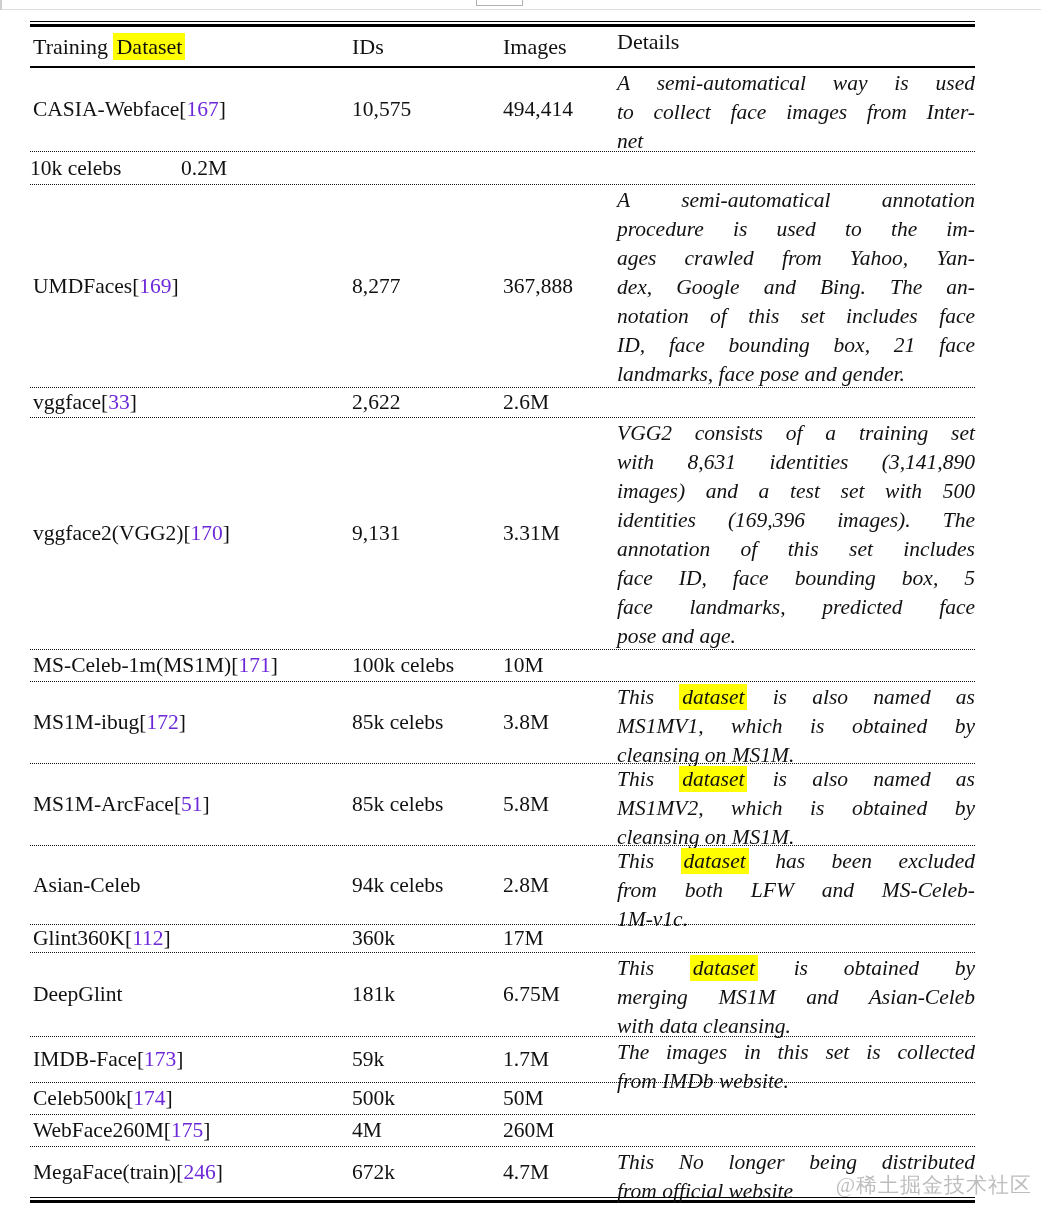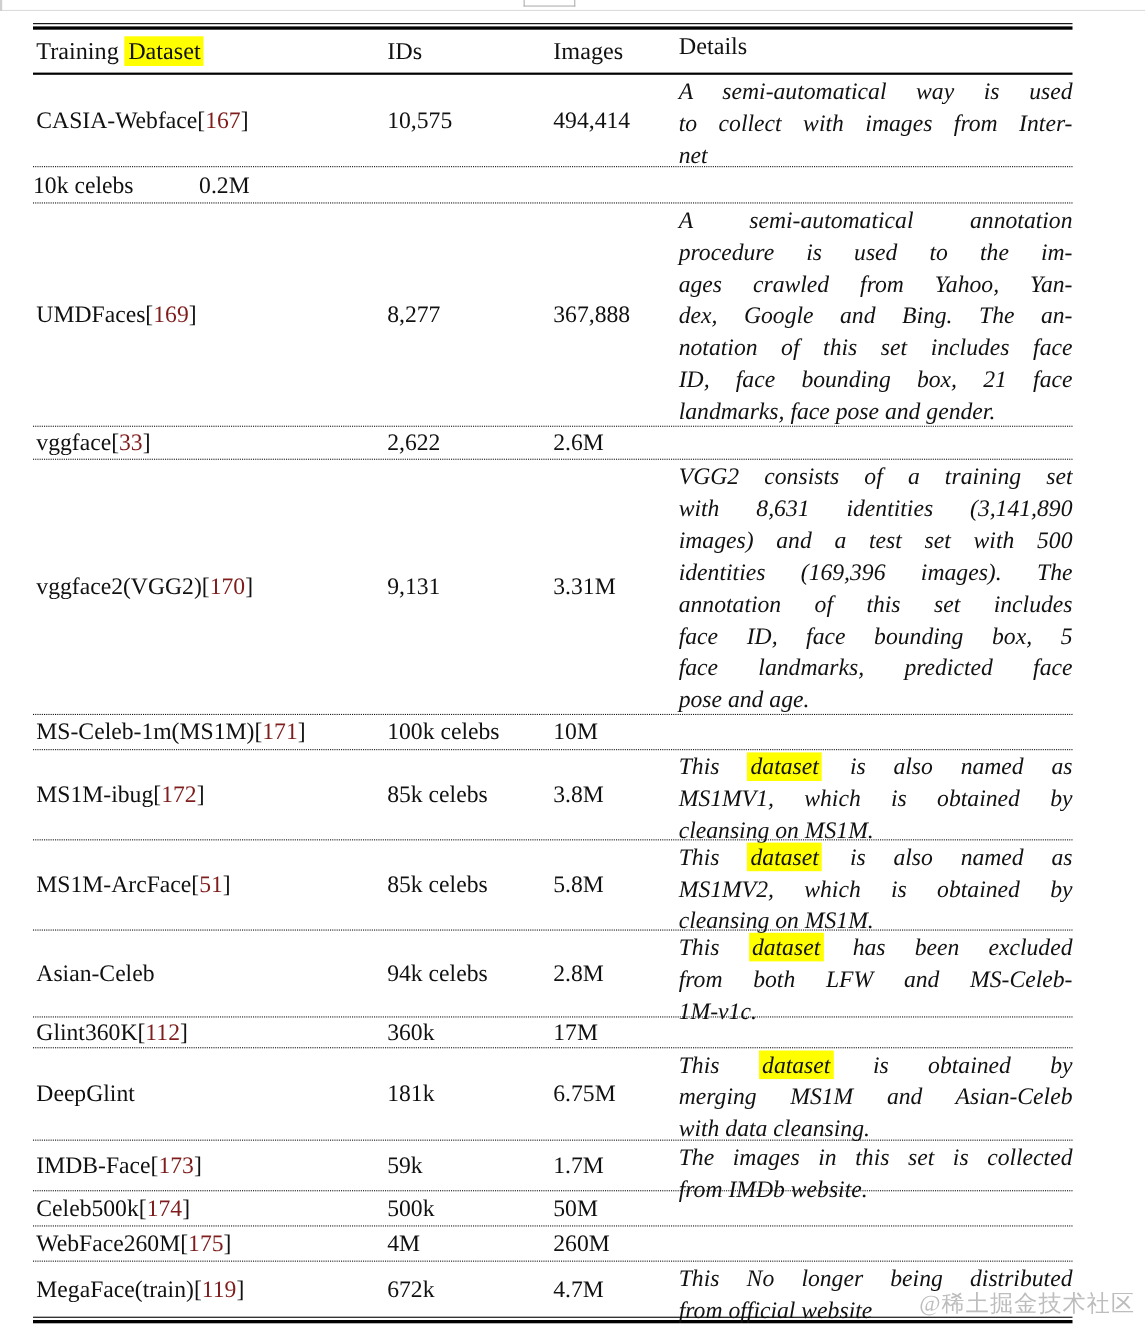--- a/index.html
+++ b/index.html
@@ -61,21 +61,21 @@
     font-size:21.5px; line-height:29px;
     text-align:justify; text-align-last:justify;
     white-space:normal;
     font-style:italic;
   }
   .dline.lastline { text-align-last:left; }
   mark.hl {
     background:#ffff00; color:#111;
     padding:1px 3px;
   }
-  .cite { color:#7f1d1d; }
+  .cite { color:#6d28d9; }
   .bracket { color:#111; }
   .watermark {
     position:absolute; right:9px; bottom:11px;
     font-size:21px; color:#bdbdbd;
     font-family:Liberation Serif, serif;
     letter-spacing:1px;
   }
 </style>
 </head>
 <body>
@@ -99,21 +99,21 @@
         <div class="hcell c4">Details</div>
       </div>
 
     <div id="rows">
         <div class="row" style="height: 84px;">
           <div class="cell c1">CASIA-Webface<span class="bracket">[</span><span class="cite">167</span><span class="bracket">]</span></div>
           <div class="cell c2">10,575</div>
           <div class="cell c3">494,414</div>
           <div class="cell c4">
             <div class="dline">A semi-automatical way is used</div>
-            <div class="dline">to collect with images from Inter-</div>
+            <div class="dline">to collect face images from Inter-</div>
             <div class="dline lastline">net</div>
           </div>
         </div>
         <div class="row" style="height: 33px;">
           <div class="cell c2">10k celebs</div>
           <div class="cell c3">0.2M</div>
           <div class="cell c4"></div>
         </div>
         <div class="row" style="height: 203px;">
           <div class="cell c1">UMDFaces<span class="bracket">[</span><span class="cite">169</span><span class="bracket">]</span></div>
@@ -217,21 +217,21 @@
           <div class="cell c3">50M</div>
           <div class="cell c4"></div>
         </div>
         <div class="row" style="height: 32px;">
           <div class="cell c1">WebFace260M<span class="bracket">[</span><span class="cite">175</span><span class="bracket">]</span></div>
           <div class="cell c2">4M</div>
           <div class="cell c3">260M</div>
           <div class="cell c4"></div>
         </div>
         <div class="row last" style="height: 50px;">
-          <div class="cell c1">MegaFace(train)<span class="bracket">[</span><span class="cite">119</span><span class="bracket">]</span></div>
+          <div class="cell c1">MegaFace(train)<span class="bracket">[</span><span class="cite">246</span><span class="bracket">]</span></div>
           <div class="cell c2">672k</div>
           <div class="cell c3">4.7M</div>
           <div class="cell c4">
             <div class="dline">This No longer being distributed</div>
             <div class="dline lastline">from official website</div>
           </div>
         </div>
       </div>
 
     <div class="rule-thin"></div>

